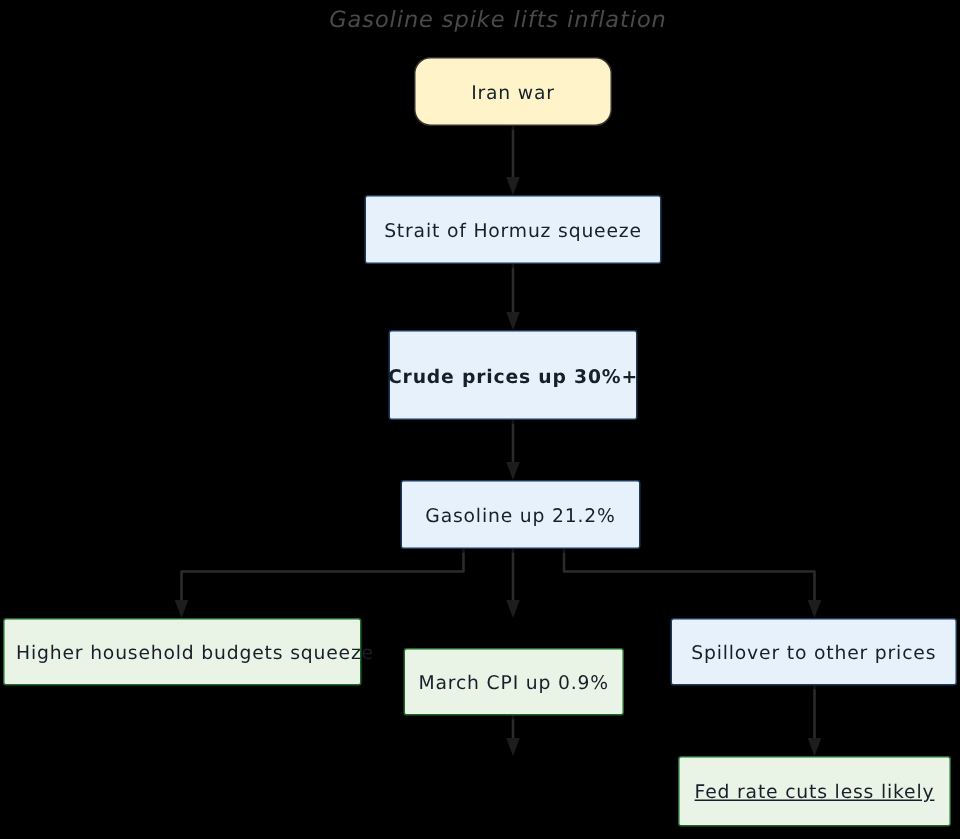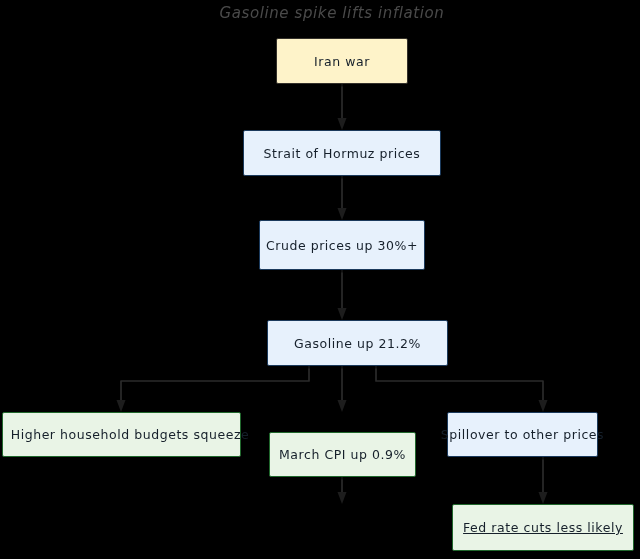--- a/index.html
+++ b/index.html
@@ -74,20 +74,21 @@
     border-radius: 2px;
     text-align: center;
     padding: 0 10px;
     white-space: nowrap;
     box-shadow: 2.5px 2.5px 0 rgba(0,0,0,0.55);
   }
 
   .node.cream {
     background: #FEF3C9;
     border-color: #33302a;
+    border-radius: 11px;
   }
   .node.blue {
     background: #E7F1FC;
     border-color: #1b3a5c;
   }
   .node.green {
     background: #E9F4E6;
     border-color: #20672c;
   }
   .node.green-red-top {
@@ -143,28 +144,28 @@
 
     <g>
       <line x1="543" y1="457" x2="543" y2="496"></line>
       <polygon class="head" points="543,504 538.5,492 547.5,492"></polygon>
     </g>
 
   </svg>
 
   <div class="node cream" style="left:276px; top:38px; width:132px; height:46px;">Iran war</div>
 
-  <div class="node blue" style="left:243px; top:130px; width:198px; height:46px;">Strait of Hormuz prices</div>
+  <div class="node blue" style="left:243px; top:130px; width:198px; height:46px;">Strait of Hormuz squeeze</div>
 
-  <div class="node blue" style="left:259px; top:220px; width:166px; height:50px;">Crude prices up 30%+</div>
+  <div class="node blue" style="left:259px; top:220px; width:166px; height:60px;font-weight:bold;">Crude prices up 30%+</div>
 
-  <div class="node blue" style="left:267px; top:320px; width:181px; height:46px;">Gasoline up 21.2%</div>
+  <div class="node blue" style="left:267px; top:320px; width:160px; height:46px;">Gasoline up 21.2%</div>
 
   <div class="node green" style="left:2px; top:412px; width:239px; height:45px;padding-left:27px;">Higher household budgets squeeze</div>
 
   <div class="node green" style="left:269px; top:432px; width:147px; height:45px;">March CPI up 0.9%</div>
 
-  <div class="node blue" style="left:447px; top:412px; width:151px; height:45px;">Spillover to other prices</div>
+  <div class="node blue" style="left:447px; top:412px; width:191px; height:45px;">Spillover to other prices</div>
 
 
   <div class="node green" style="left:452px; top:504px; width:182px; height:47px;text-decoration:underline;">Fed rate cuts less likely</div>
 
 </div>
 
 </body></html>

